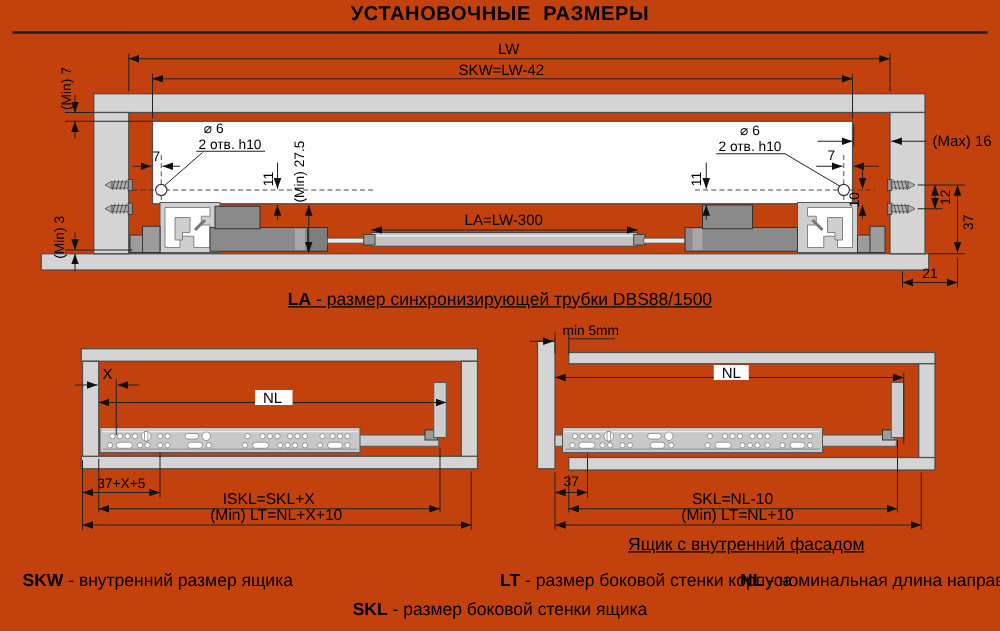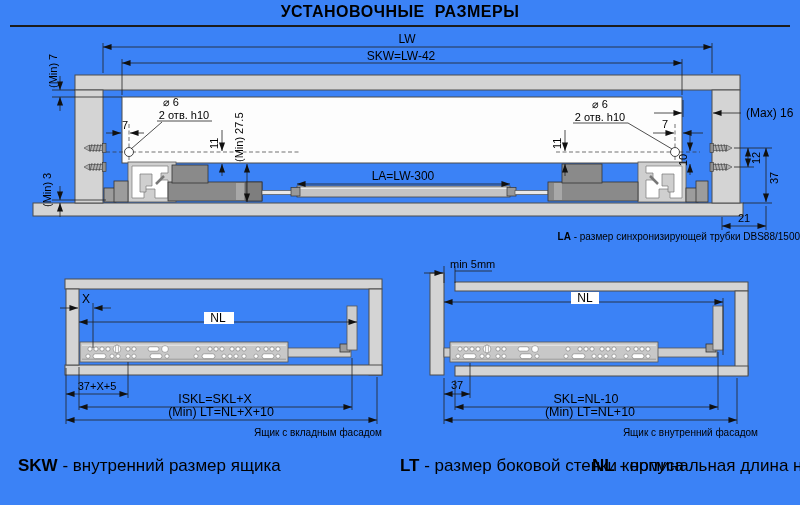--- a/index.html
+++ b/index.html
@@ -1,36 +1,36 @@
 <!DOCTYPE html>
 <html style="--c-panel: #d4d4d4; --c-rail: #c8c8c8; --c-dark: #8a8a8a; --c-line: #222222;"><head>
 <meta charset="utf-8">
 <style>
   html,body{margin:0;padding:0;background:#fff;}
-  #page{position:relative;width:800px;height:505px;background:#3b82f6;overflow:hidden;
+  #page{position:relative;width:800px;height:505px;background:#c2410c;overflow:hidden;
         font-family:"Liberation Sans",sans-serif;color:#000;}
   #page-title{position:absolute;top:3px;left:0;right:0;text-align:center;
               font-size:16px;font-weight:bold;white-space:pre;letter-spacing:.5px;}
   #title-rule{position:absolute;top:25px;left:10px;right:10px;height:2px;background:#1c1c1c;}
   svg{position:absolute;top:0;left:0;}
   .panel{fill:var(--c-panel,#d4d4d4);stroke:#4d4d4d;stroke-width:1;}
   .box{fill:#fdfdfd;stroke:#4d4d4d;stroke-width:1;}
   .lite{fill:#cdcdcd;stroke:#555;stroke-width:.8;}
   .rail{fill:var(--c-rail,#c8c8c8);stroke:#555;stroke-width:.8;}
   .dark{fill:var(--c-dark,#8a8a8a);stroke:#333;stroke-width:.8;}
   .mid{fill:#9c9c9c;stroke:#333;stroke-width:.8;}
   .hole{fill:#fff;stroke:#666;stroke-width:.5;}
   .dim{stroke:var(--c-line,#222);stroke-width:.8;fill:none;}
   .dash{stroke:#333;stroke-width:.7;stroke-dasharray:4 2.5;fill:none;}
   .dt{font:11px "Liberation Sans",sans-serif;fill:#000;}
   .dt2{font:12px "Liberation Sans",sans-serif;fill:#000;}
   .dt3{font:12.5px "Liberation Sans",sans-serif;fill:#000;}
   .am{text-anchor:middle;}
-  .cap{position:absolute;font-size:10px;text-align:right;}
-  .leg{position:absolute;font-size:17px;white-space:pre;}
+  .cap{position:absolute;font-size:14px;text-align:center;text-decoration:underline;}
+  .leg{position:absolute;font-size:14px;white-space:pre;}
   .leg b,.cap b{font-weight:bold;}
 </style>
 </head>
 <body>
 
 <div id="page">
 
   <div id="page-title">УСТАНОВОЧНЫЕ  РАЗМЕРЫ</div>
   <div id="title-rule"></div>
 
@@ -290,20 +290,20 @@
         <text class="dt3 am" x="586" y="403">SKL=NL-10</text>
 
         <line class="dim" x1="737" y1="378" x2="737" y2="424"></line>
         <line class="dim" x1="444" y1="420" x2="737" y2="420" marker-start="url(#ar)" marker-end="url(#ar)"></line>
         <text class="dt3 am" x="590" y="416">(Min) LT=NL+10</text>
       </g>
     </g>
   </svg>
 
   <div class="cap" style="top:231px;left:0;right:0;"><b>LA</b><span> - размер синхронизирующей трубки DBS88/1500</span></div>
-  <div class="cap" style="top:427px;left:60px;width:322px;">Ящик с вкладным фасадом</div>
   <div class="cap" style="top:427px;left:436px;width:322px;">Ящик с внутренний фасадом</div>
 
   <div class="leg" style="top:456px;left:18px;"><b>SKW</b><span> - внутренний размер ящика</span></div>
   <div class="leg" style="top:456px;left:400px;"><b>LT</b><span> - размер боковой стенки корпуса</span></div>
   <div class="leg" style="top:456px;left:592px;"><b>NL</b><span> - номинальная длина направляющей</span></div>
+  <div class="leg" style="top:479px;left:0;right:0;text-align:center;"><b>SKL</b><span> - размер боковой стенки ящика</span></div>
 
 </div>
 
 </body></html>

